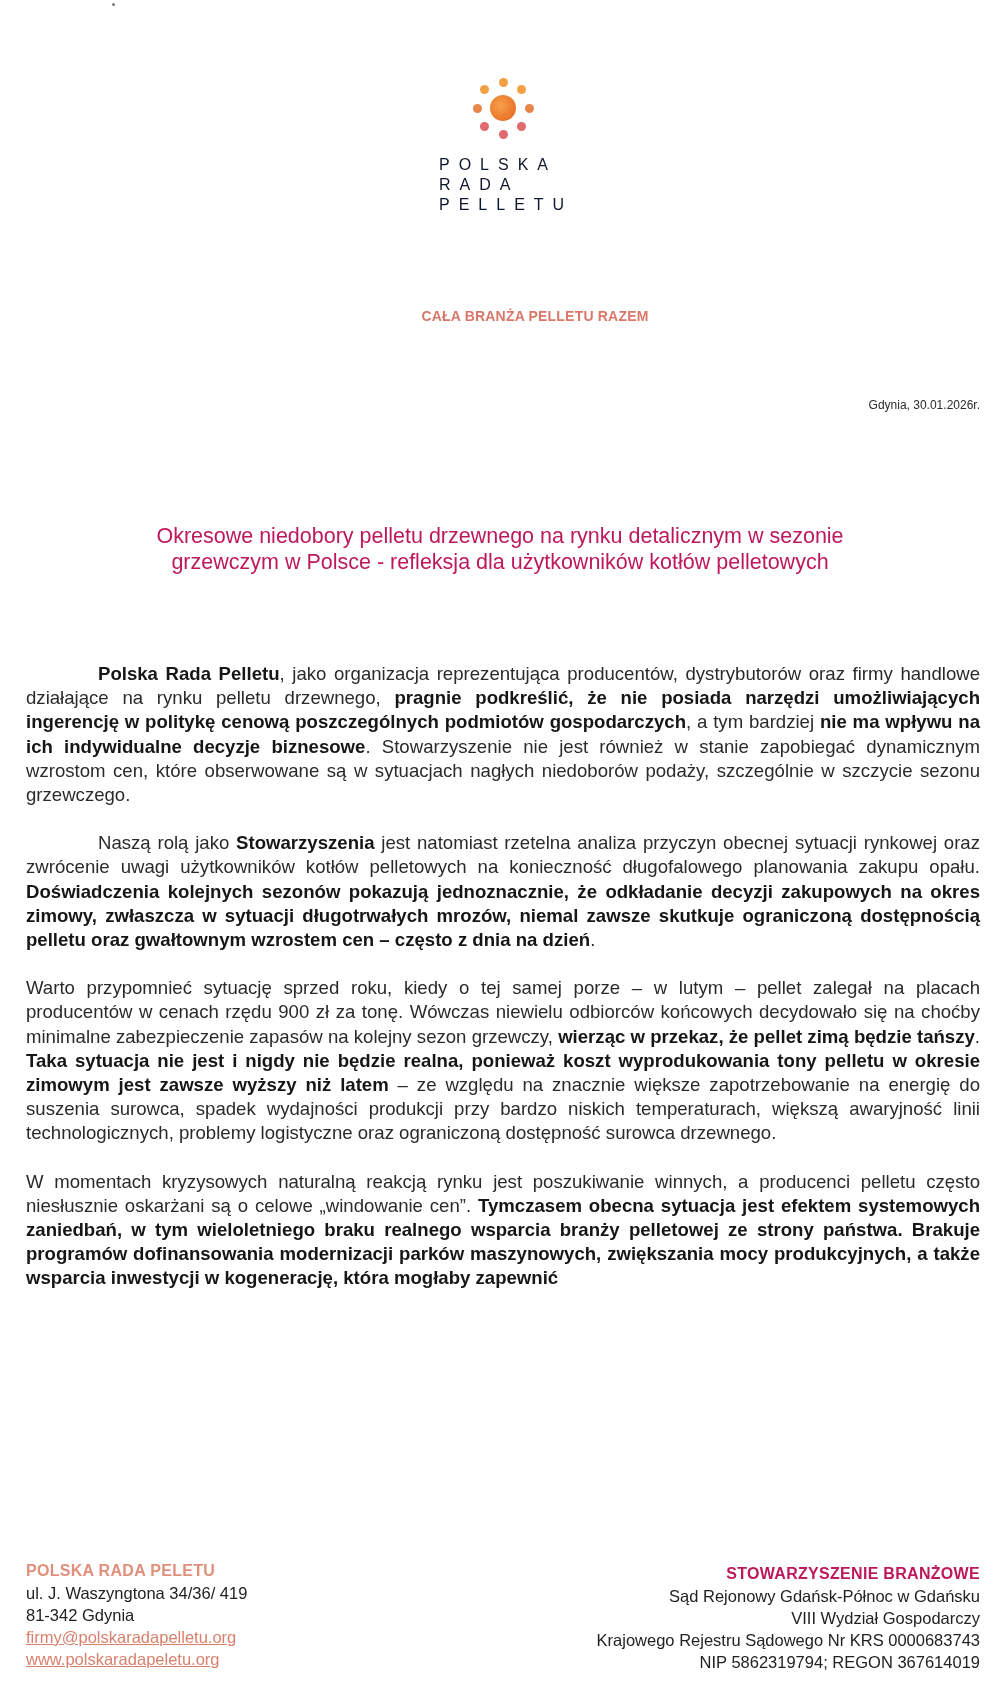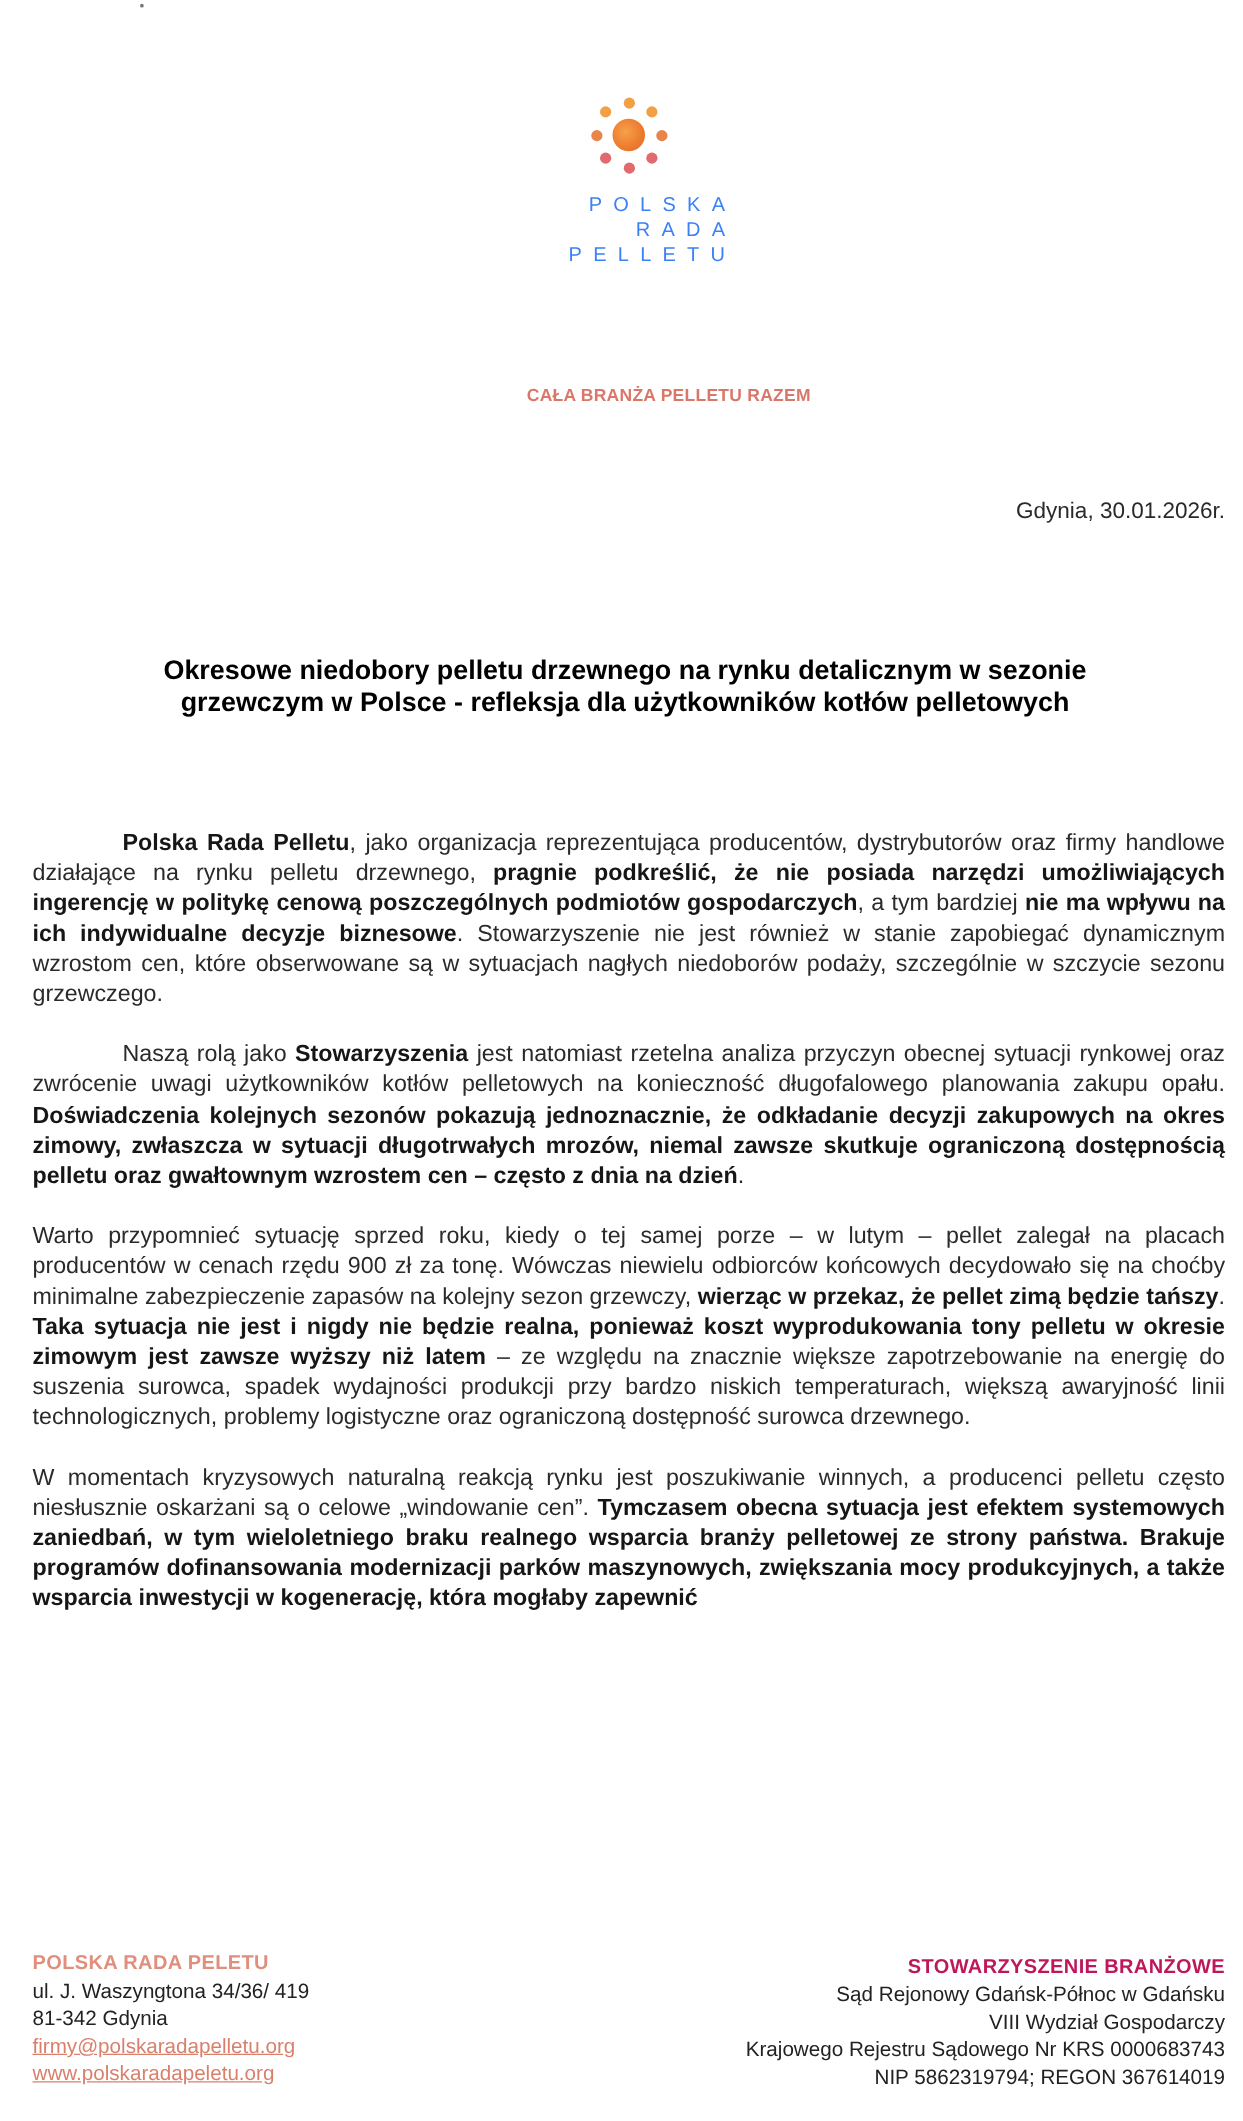--- a/index.html
+++ b/index.html
@@ -45,56 +45,56 @@
       width: 26px;
       height: 26px;
       border-radius: 50%;
       background: radial-gradient(circle at 40% 40%, #f6a04a, #ec7a2e 60%, #e06a2a);
     }
     .logo-text {
       position: absolute;
       left: 430px;
       top: 155px;
       width: 150px;
-      text-align: right;
+      text-align: left;
       font-size: 16px;
       letter-spacing: 9px;
       line-height: 20px;
-      color: #3b82f6;
+      color: #0f172a;
       padding-left: 9px;
     }
     .tagline {
       position: absolute;
       left: 0;
       top: 308px;
       width: 994px;
       text-align: center;
       font-size: 14px;
       font-weight: bold;
       color: #d9786a;
       letter-spacing: 0.2px;
       margin-left: 38px;
     }
     .date {
       position: absolute;
       right: 14px;
       top: 398px;
-      font-size: 18px;
+      font-size: 12px;
       color: #2a2a2a;
     }
     .title {
       position: absolute;
       left: 60px;
       top: 523px;
       width: 880px;
       text-align: center;
       font-size: 21.5px;
-      font-weight: bold;
+      font-weight: normal;
       line-height: 26px;
-      color: #000000;
+      color: #be185d;
     }
     .body {
       position: absolute;
       left: 26px;
       top: 662px;
       width: 954px;
       font-size: 18.6px;
       line-height: 24.2px;
       text-align: justify;
       color: #2a2a2a;

